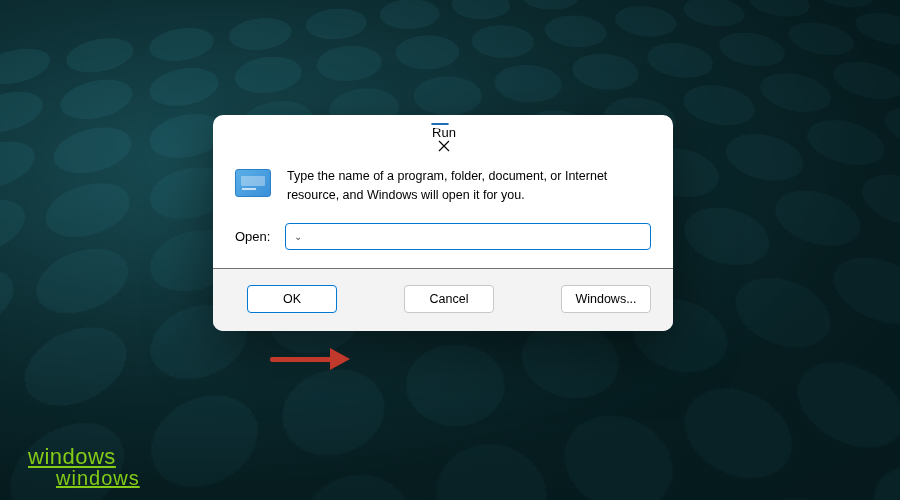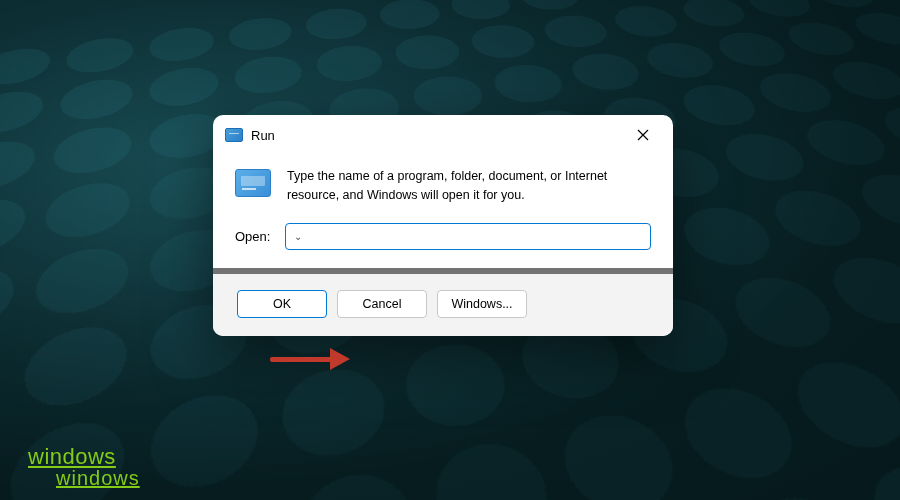--- a/index.html
+++ b/index.html
@@ -41,20 +41,21 @@
       background: #ffffff;
       border-radius: 10px;
       box-shadow: 0 20px 60px rgba(0,0,0,0.5);
       overflow: hidden;
     }
     .titlebar {
       display: flex;
       align-items: center;
       padding: 8px 10px 6px 12px;
       height: 38px;
+      flex-direction: column;
     }
     .titlebar-icon {
       width: 18px;
       height: 14px;
       background: linear-gradient(135deg, #4a9fd8, #2a7fc8);
       border: 1px solid #1a6fb8;
       border-radius: 2px;
       margin-right: 8px;
       position: relative;
     }
@@ -75,21 +76,21 @@
       height: 28px;
       display: flex;
       align-items: center;
       justify-content: center;
       cursor: pointer;
       font-size: 14px;
       color: #000;
     }
     .dialog-body {
       padding: 14px 22px 18px 22px;
-      border-bottom: 6px solid #737373;
+      border-bottom: 1px solid #737373;
     }
     .desc-row {
       display: flex;
       gap: 16px;
       margin-bottom: 18px;
     }
     .run-icon {
       width: 36px;
       height: 28px;
       flex-shrink: 0;
@@ -148,23 +149,23 @@
       color: #fff;
     }
     .combo-arrow {
       font-size: 10px;
       color: #555;
       padding: 0 4px;
       cursor: pointer;
     }
     .dialog-footer {
       background: #f3f3f3;
-      padding: 16px 22px 18px 24px;
-      display: flex;
-      justify-content: flex-start;
+      padding: 16px 22px 18px 34px;
+      display: flex;
+      justify-content: space-between;
       gap: 10px;
     }
     .btn {
       width: 90px;
       height: 28px;
       font-size: 12.5px;
       background: #fff;
       border: 1px solid #c8c8c8;
       border-radius: 4px;
       cursor: pointer;

